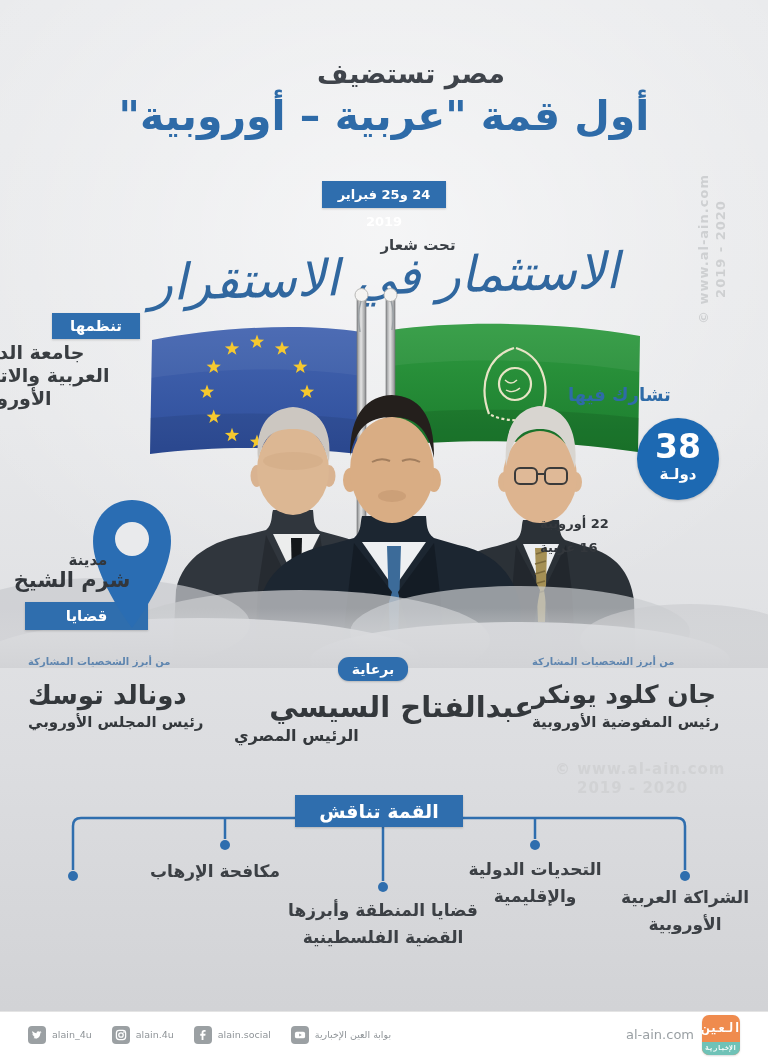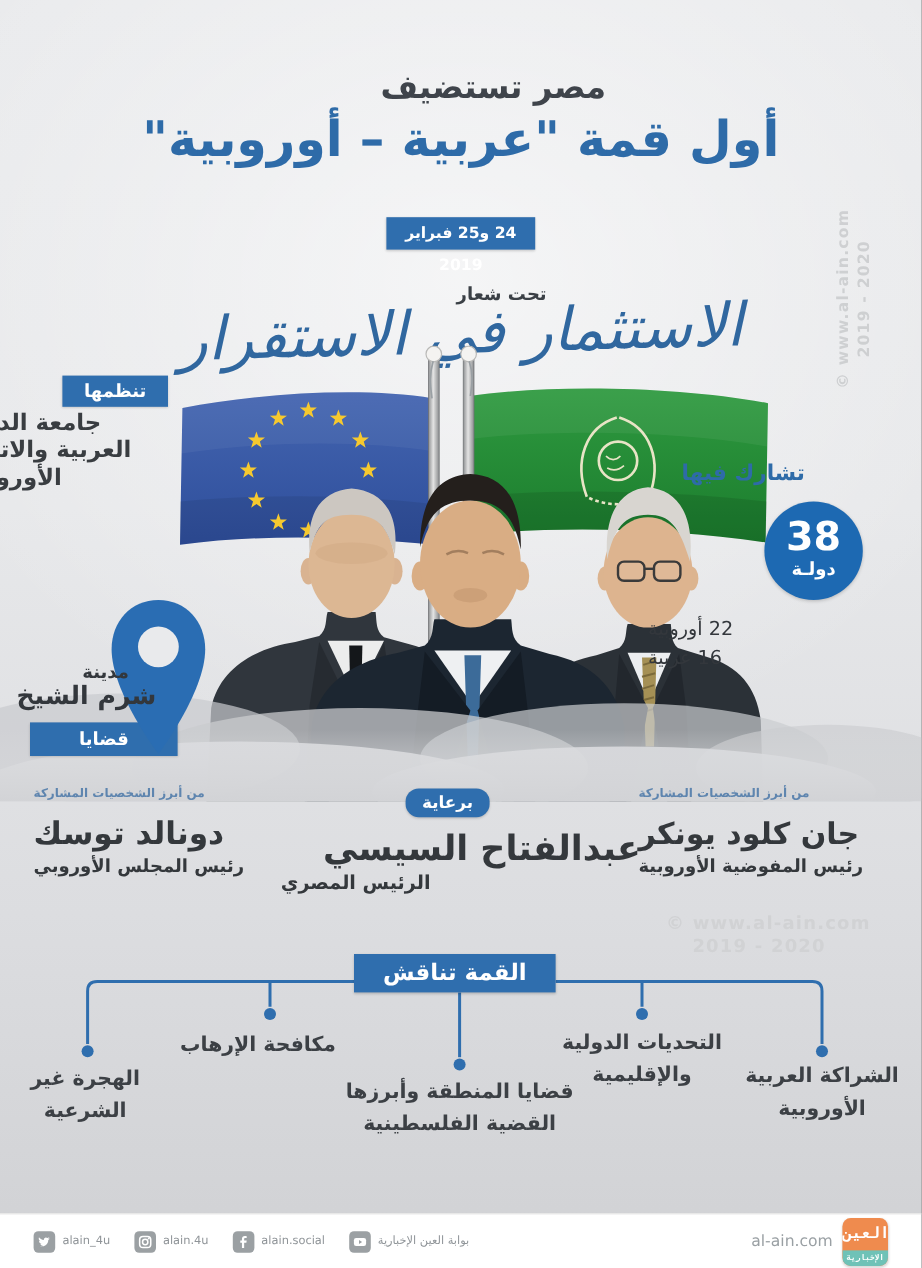--- a/index.html
+++ b/index.html
@@ -29,21 +29,21 @@
   .org-lines div{font-size:19px;font-weight:bold;color:#393d41;line-height:23px;text-align:left;}
   .org-lines{text-align:left;}
   .org-lines div{text-align:left;}
   
   .part-label{top:384px;left:568px;width:150px;text-align:left;font-size:18px;font-weight:bold;}
   .count-circle{top:418px;left:637px;width:82px;height:82px;border-radius:50%;background:#1d69b2;
                 color:#fff;text-align:center;box-shadow:0 1px 3px rgba(0,0,0,.2);}
   .count-num{font-size:33px;font-weight:bold;line-height:1;margin-top:12px;}
   .count-unit{font-size:15px;font-weight:bold;margin-top:2px;}
   .part-breakdown{top:512px;left:540px;width:170px;text-align:left;}
-  .part-breakdown div{font-size:16px;font-weight:normal;color:#33373c;line-height:24px;}
+  .part-breakdown div{font-size:13px;font-weight:bold;color:#33373c;line-height:24px;}
   
   .pin{top:498px;left:88px;width:88px;height:132px;z-index:6;}
   .loc-city1{top:551px;left:38px;width:100px;text-align:center;font-size:15px;font-weight:bold;color:#33373c;z-index:7;}
   .loc-city2{top:568px;left:2px;width:140px;text-align:center;font-size:21px;font-weight:bold;color:#33373c;z-index:7;}
   .loc-badge{top:602px;left:25px;width:123px;height:28px;line-height:28px;font-size:15px;z-index:5;}
   
   .fig-label{font-size:10px;font-weight:bold;color:#5e85af;}
   .fig-name{font-weight:bold;color:#34383c;}
   .fig-title{font-weight:bold;color:#34383c;}
   .fl-label{top:656px;left:28px;width:200px;text-align:left;}
@@ -291,24 +291,20 @@
     <div>التحديات الدولية</div>
     <div>والإقليمية</div>
   </div>
   <div class="abs topic t3">
     <div>قضايا المنطقة وأبرزها</div>
     <div>القضية الفلسطينية</div>
   </div>
   <div class="abs topic t4">
     <div>مكافحة الإرهاب</div>
   </div>
-  <div class="abs topic t5">
-    <div>الهجرة غير</div>
-    <div>الشرعية</div>
-  </div>
 
   <div class="abs footer">
     <div class="soc">
       <span class="soc-ic">
         <svg width="12" height="12" viewBox="0 0 13 13">
             <path fill="#fff" d="M2.5,10.5 C6,11.5 10,9 10,4.8 L11.6,3.4 L10,3.8 L11,2.2 L9.2,3 C8,1.6 5.8,2.6 6,4.6 C4,4.5 2.6,3.4 1.6,2.2 C1,3.8 1.6,5 2.8,5.8 L1.6,5.5 C1.7,6.9 2.7,7.8 4,8.1 L2.8,8.3 C3.4,9.4 4.4,10 5.6,10 C4.6,10.6 3.5,10.7 2.5,10.5 Z"></path>
           </svg>
       </span>
       <span class="soc-h">alain_4u</span>
     </div>

